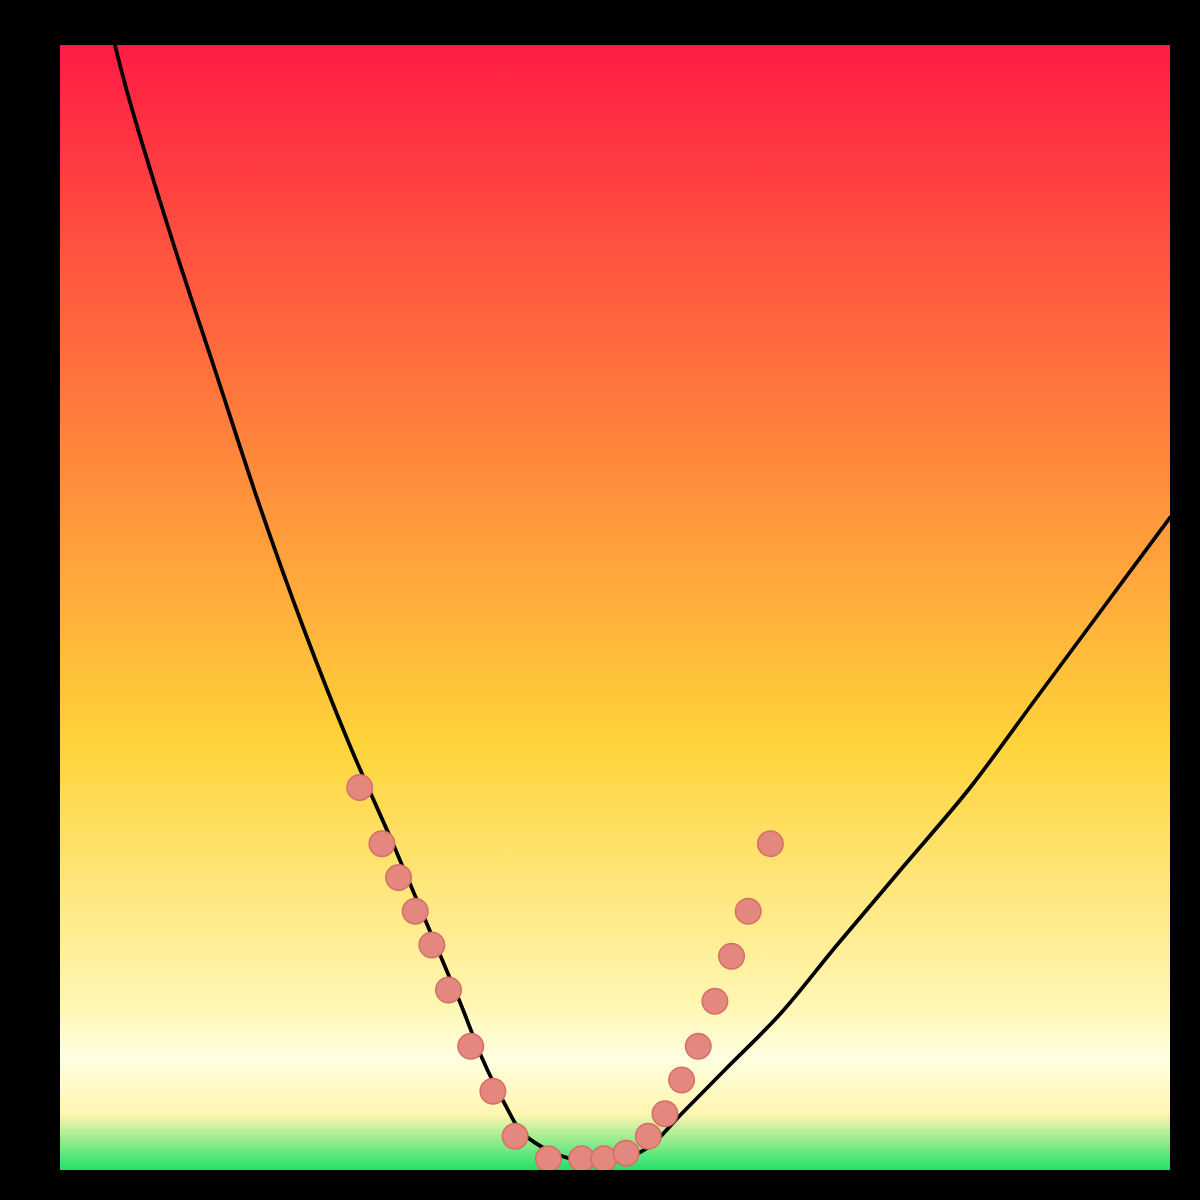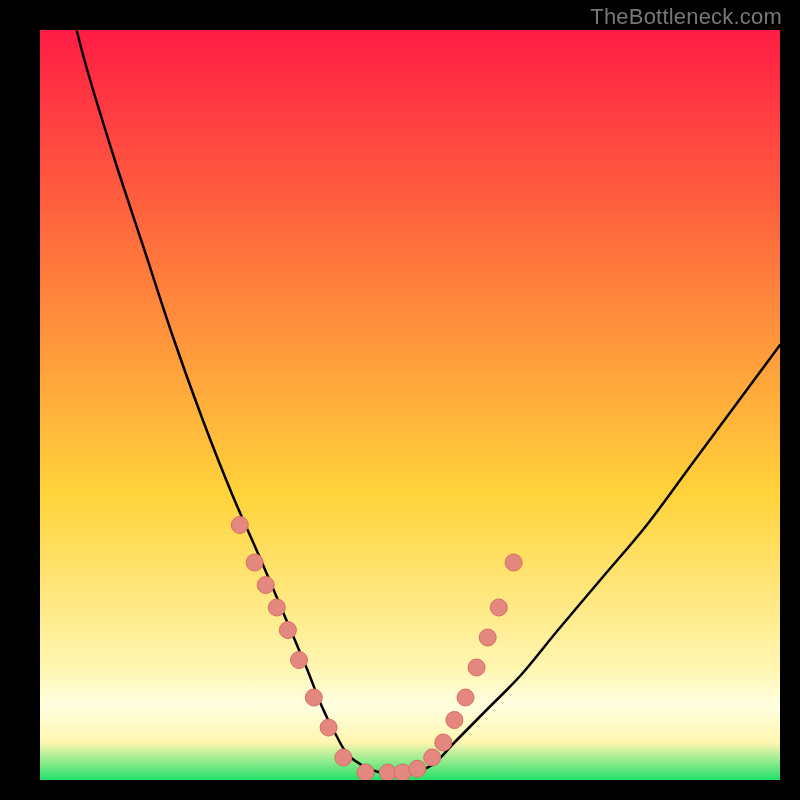--- a/index.html
+++ b/index.html
@@ -88,14 +88,13 @@
           <circle cx="414.40000000000003" cy="690" r="8.5" fill="#e3877f" stroke="#d86d64" stroke-width="1"></circle>
           <circle cx="425.49999999999994" cy="667.5" r="8.5" fill="#e3877f" stroke="#d86d64" stroke-width="1"></circle>
           <circle cx="436.59999999999997" cy="637.5" r="8.5" fill="#e3877f" stroke="#d86d64" stroke-width="1"></circle>
           <circle cx="447.7" cy="607.5" r="8.5" fill="#e3877f" stroke="#d86d64" stroke-width="1"></circle>
           <circle cx="458.8" cy="577.5" r="8.5" fill="#e3877f" stroke="#d86d64" stroke-width="1"></circle>
           <circle cx="473.6" cy="532.5" r="8.5" fill="#e3877f" stroke="#d86d64" stroke-width="1"></circle>
         </g>
     </svg>
   </div>
 
-  <div class="watermark">TheBottleneck.com</div>
 </div>
 
 </body></html>

